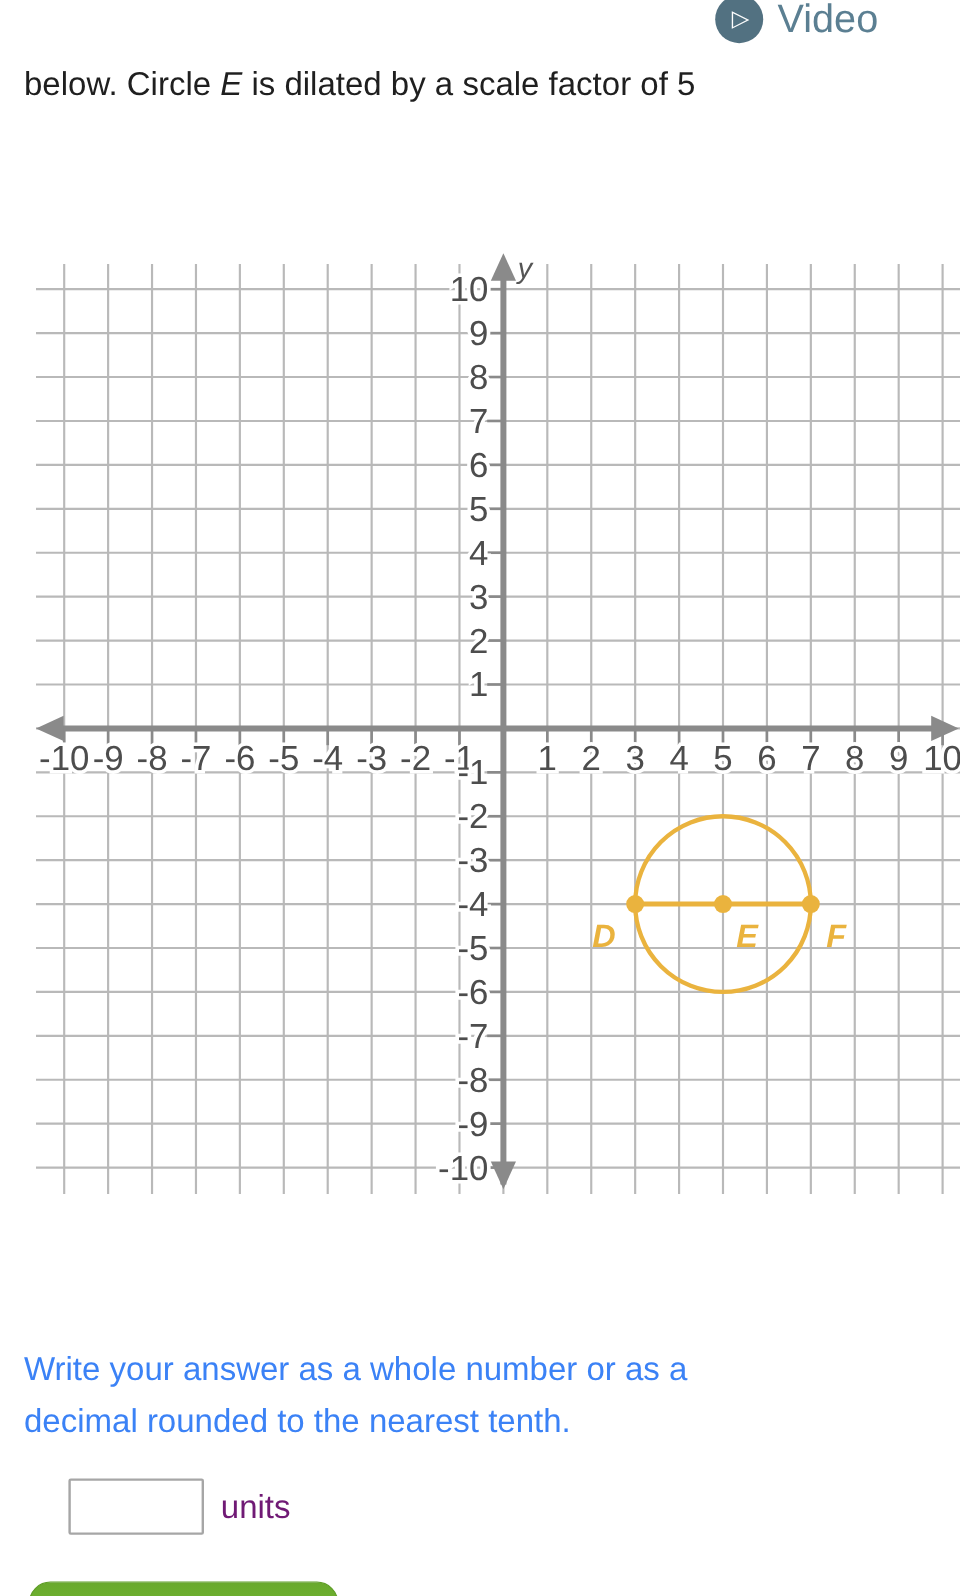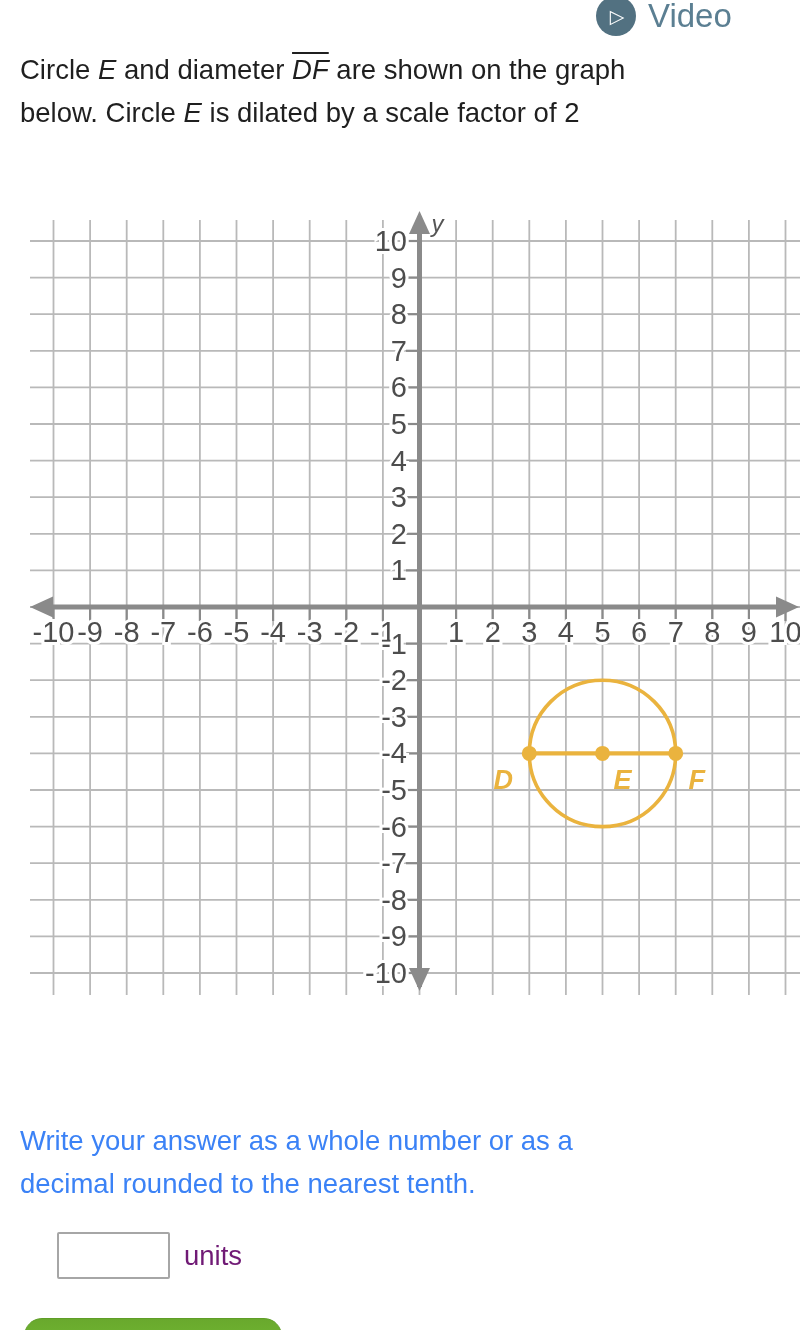--- a/index.html
+++ b/index.html
@@ -37,22 +37,21 @@
 <div class="page">
 
   <div class="video-btn">
     <div class="video-circle">
         <span>▷</span>
       </div>
     <div class="video-label">Video</div>
   </div>
 
   <div class="problem">
-      <div><span>Circle </span><span class="var">E</span><span> and diameter </span><span class="varline">DF</span><span> are shown on the graph</span></div>
-      <div><span>below. Circle </span><span class="var">E</span><span> is dilated by a scale factor of 2</span></div>
+      <div><span>below. Circle </span><span class="var">E</span><span> is dilated by a scale factor of 5</span></div>
     </div>
 
   <svg class="graph-svg" id="graph-svg" width="800" height="795" viewBox="0 0 800 795">
       <g stroke="#b9b9b9" stroke-width="1.8">
         <line x1="30" x2="800" y1="768" y2="768"></line>
         <line x1="30" x2="800" y1="731.4000000000001" y2="731.4000000000001"></line>
         <line x1="30" x2="800" y1="694.8" y2="694.8"></line>
         <line x1="30" x2="800" y1="658.2" y2="658.2"></line>
         <line x1="30" x2="800" y1="621.6" y2="621.6"></line>
         <line x1="30" x2="800" y1="585" y2="585"></line>

